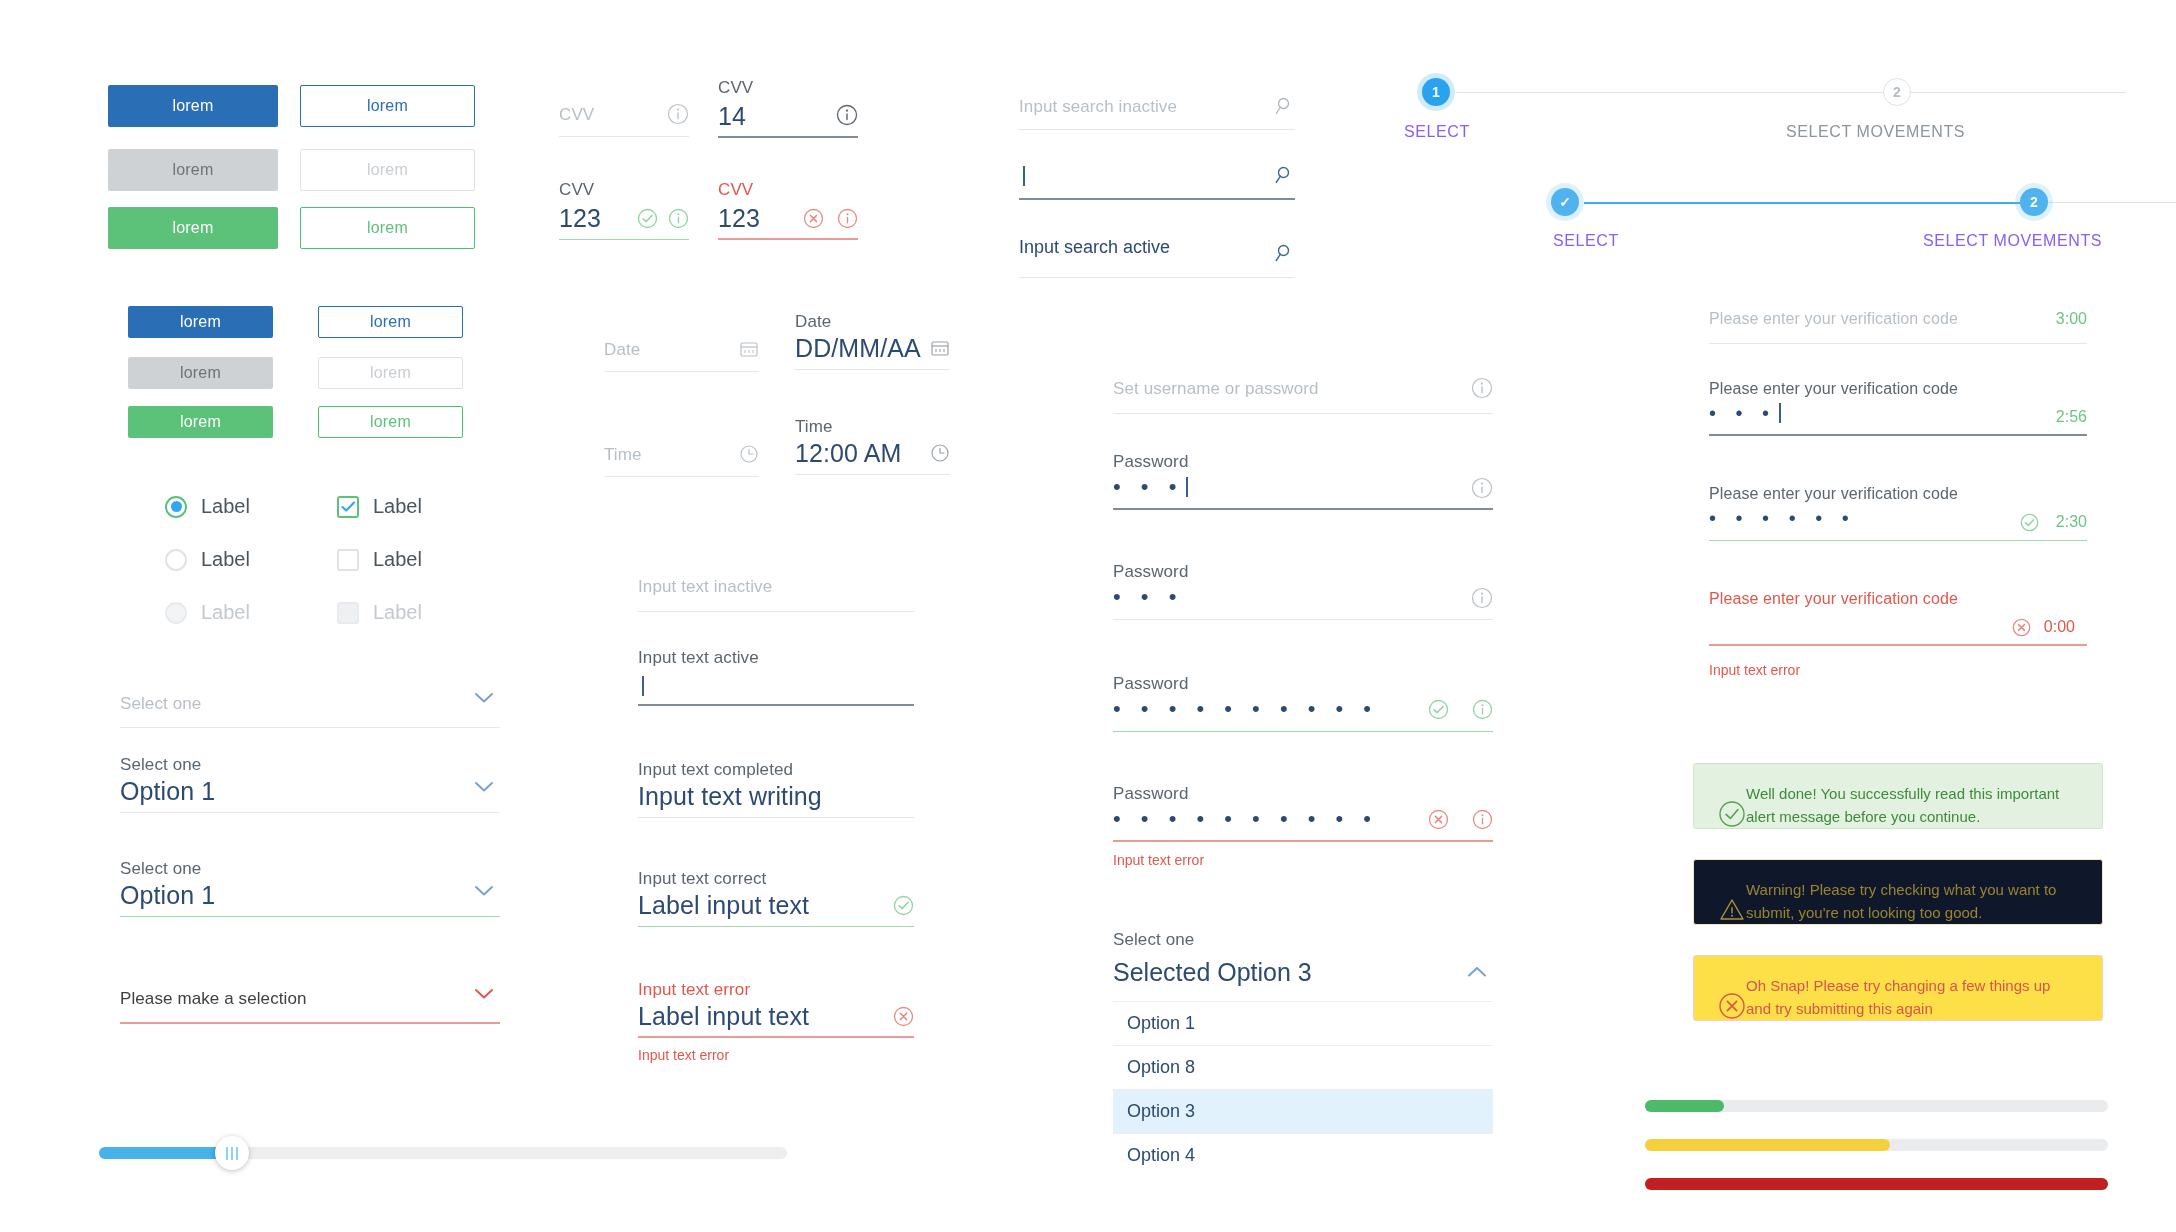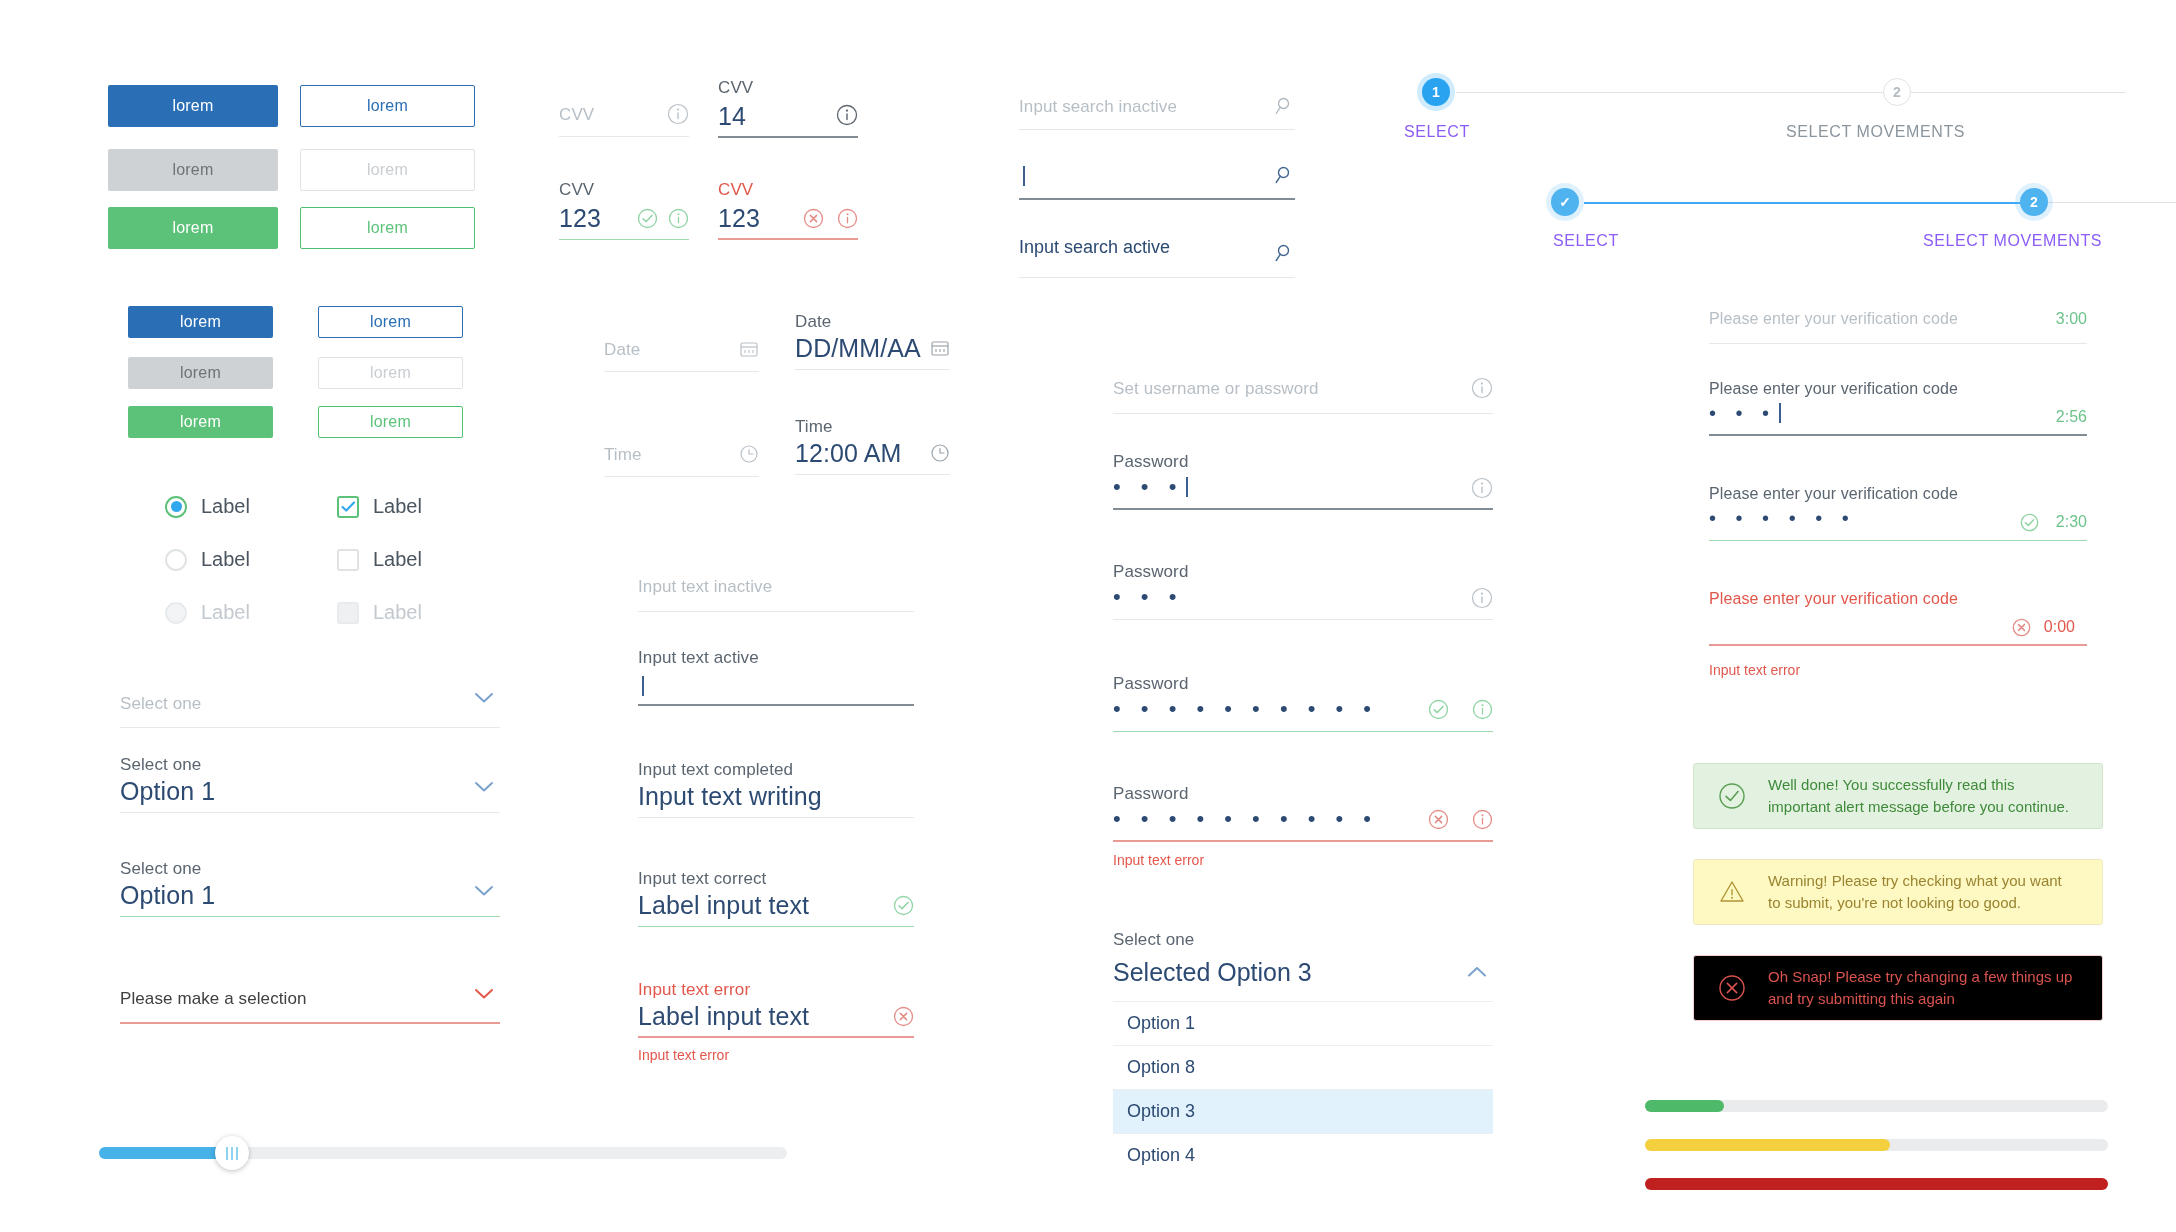--- a/index.html
+++ b/index.html
@@ -78,28 +78,28 @@
     font-size:14px; font-weight:bold;
   }
   .stp-dot.active { background:#29a3f0; color:#fff; box-shadow: 0 0 0 5px rgba(41,163,240,.22); }
   .stp-dot.idle   { background:#fff; color:#b5bcc2; border:1px solid #dfe3e6; }
   .stp-dot.done   { background:#4fb3ef; color:#fff; box-shadow: 0 0 0 5px rgba(79,179,239,.18); }
   .stp-txt { position:absolute; font-size:16px; letter-spacing:.6px; }
   .stp-txt.active { color:#8b5cf6; }
   .stp-txt.idle   { color:#8b959d; }
 
   
-  .alert { position:absolute; display:flex; align-items:center; gap:22px;
+  .alert { position:absolute; display:flex; align-items:flex-end; 
            padding: 0 24px; border-radius:3px; }
   .alert .msg { font-size:15px; line-height:1.5; }
   .alert.success { background:#e3f2e0; border:1px solid #cfe6c9; }
   .alert.success .msg { color:#3f8a3a; }
-  .alert.warning { background:#fef9c3; border:1px solid #f0e9bf; }
+  .alert.warning { background:#0f172a; border:1px solid #f0e9bf; }
   .alert.warning .msg { color:#9a8430; }
-  .alert.danger  { background:#000000; border:1px solid #f3cfd2; }
+  .alert.danger  { background:#fde047; border:1px solid #f3cfd2; }
   .alert.danger .msg { color:#d9534f; }
 
   
   .pbar { position:absolute; height:12px; border-radius:6px; background:#e9ebec; }
   .pbar > i { display:block; height:100%; border-radius:6px; }
 
   
   .sld-track { position:absolute; height:12px; border-radius:6px; background:#eceef0; }
   .sld-fill  { position:absolute; height:12px; border-radius:6px; background:#46b2e8; }
   .sld-knob  { position:absolute; width:34px; height:34px; border-radius:50%; background:#fff;

